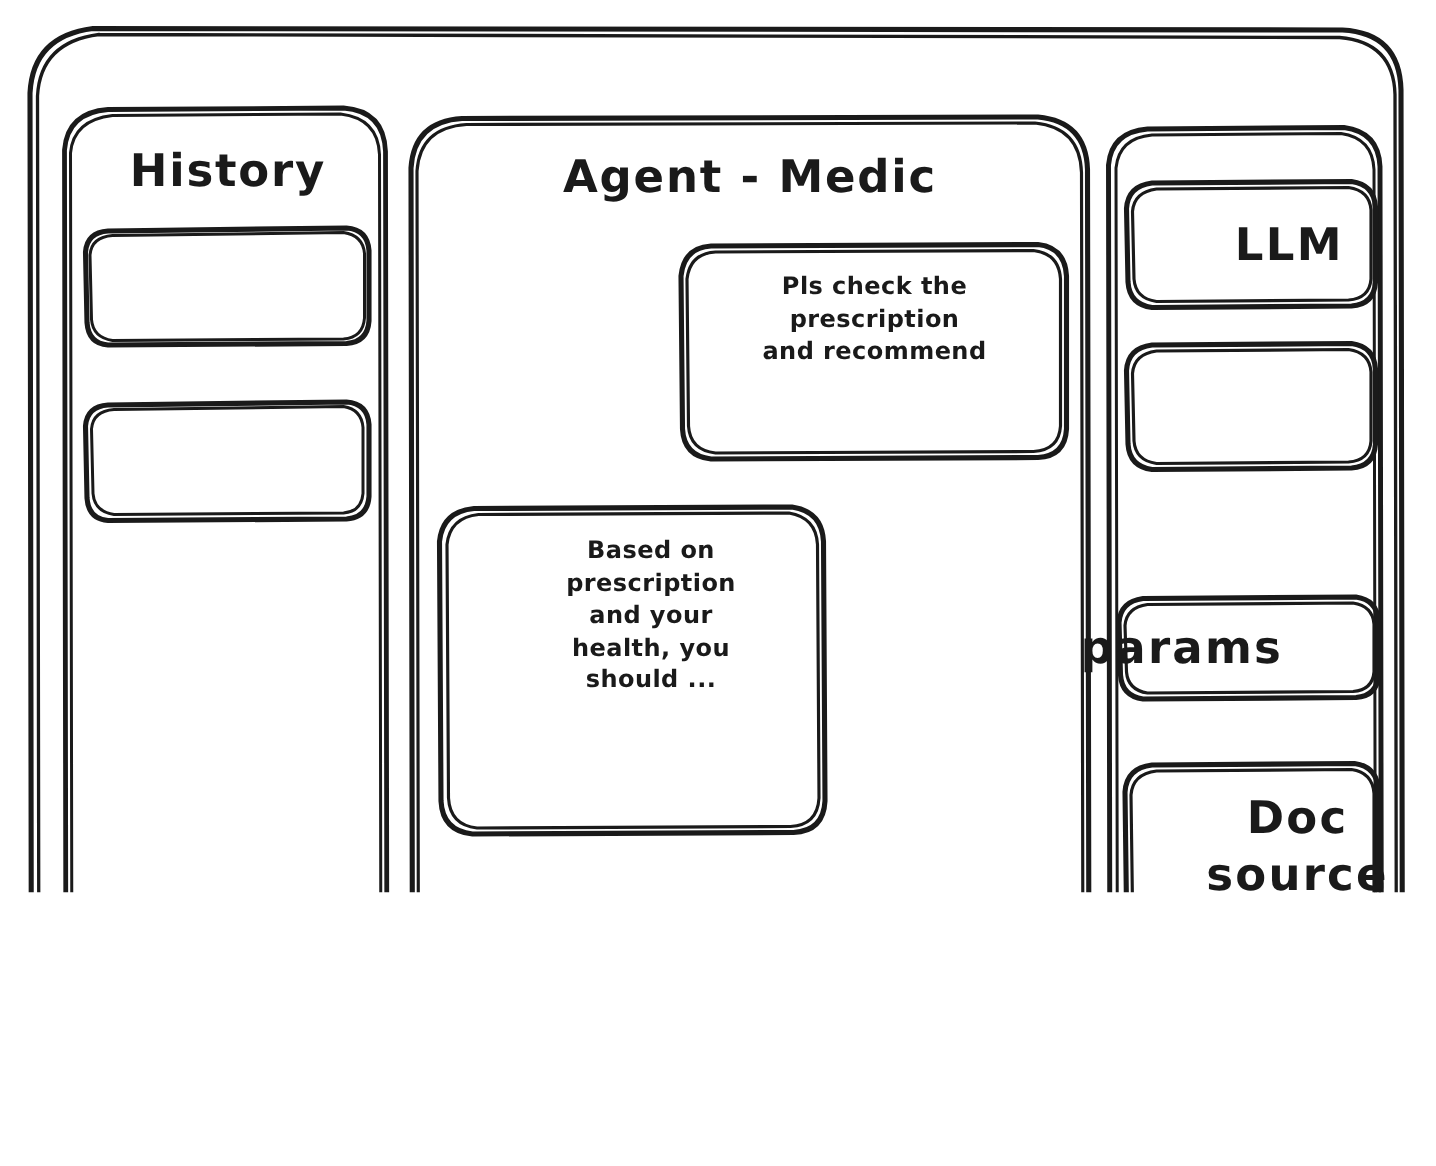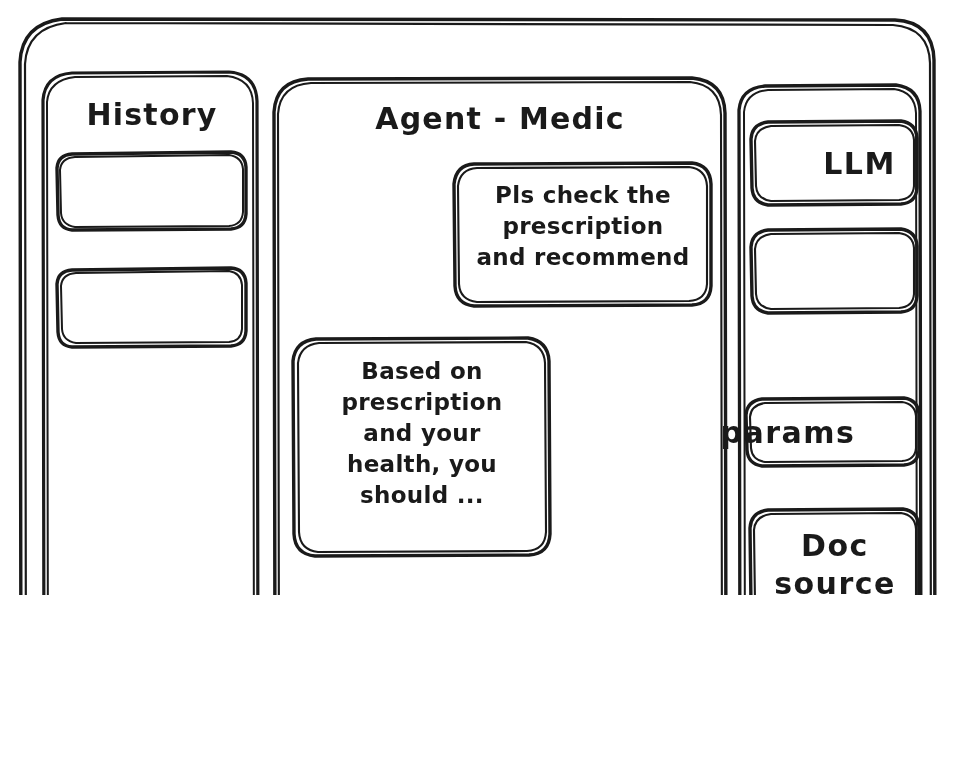--- a/index.html
+++ b/index.html
@@ -47,21 +47,21 @@
     font-size: 30px;
     letter-spacing: 1.2px;
   }
 
   .box-label {
     font-size: 30px;
     letter-spacing: 1.5px;
   }
 
   .bubble-text {
-    font-size: 23px;
+    font-size: 16px;
     letter-spacing: 0.3px;
     line-height: 1.35;
   }
 
   .list-num {
     font-size: 26px;
     font-weight: 700;
     text-align: left;
   }
 
@@ -135,42 +135,42 @@
 
   <div class="lbl panel-title" style="left:300px; top:100px; width:400px;text-align:center;">Agent - Medic</div>
 
   <div class="hit" style="left:454px; top:163px; width:258px; height:144px;">
     <div class="lbl bubble-text" style="left:0; top:17px; width:258px;">Pls check the
 prescription
 and recommend</div>
   </div>
 
   <div class="hit" style="left:293px; top:338px; width:258px; height:219px;">
-    <div class="lbl bubble-text" style="left:0; top:18px; width:258px;">Based on
+    <div class="lbl bubble-text" style="left:12px; top:18px; width:258px;">Based on
 prescription
 and your
 health, you
 should ...</div>
   </div>
 
   <div class="hit" style="left:293px; top:617px; width:408px; height:72px;">
     <div class="lbl bubble-text" style="left:18px; top:20px; width:372px; text-align:left;"></div>
   </div>
 
   <div class="hit" style="left:751px; top:121px; width:167px; height:84px;margin-left:25px;">
     <div class="lbl box-label" style="left:0; top:24px; width:167px;">LLM</div>
   </div>
 
 
   <div class="hit" style="left:701px; top:398px; width:174px; height:68px;">
     <div class="lbl box-label" style="left:0; top:16px; width:174px;">params</div>
   </div>
 
   <div class="hit" style="left:750px; top:509px; width:170px; height:114px;">
-    <div class="lbl box-label" style="left:0; top:18px; width:170px;">Doc
+    <div class="lbl box-label" style="left:0; top:18px; width:170px;padding-left:30px;">Doc
 source</div>
   </div>
 
   <div class="lbl list-num" style="left:750px; top:618px; width:60px;">1</div>
 
   <div class="lbl list-num" style="left:757px; top:668px; width:60px;">2</div>
 
 </div>
 
 </body></html>

